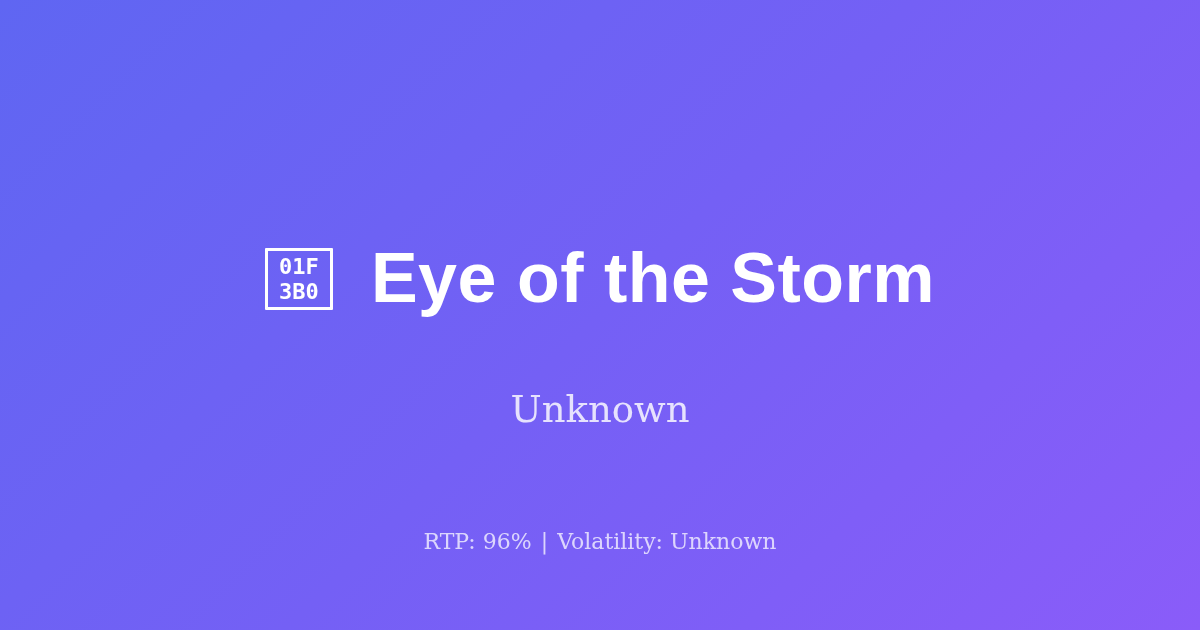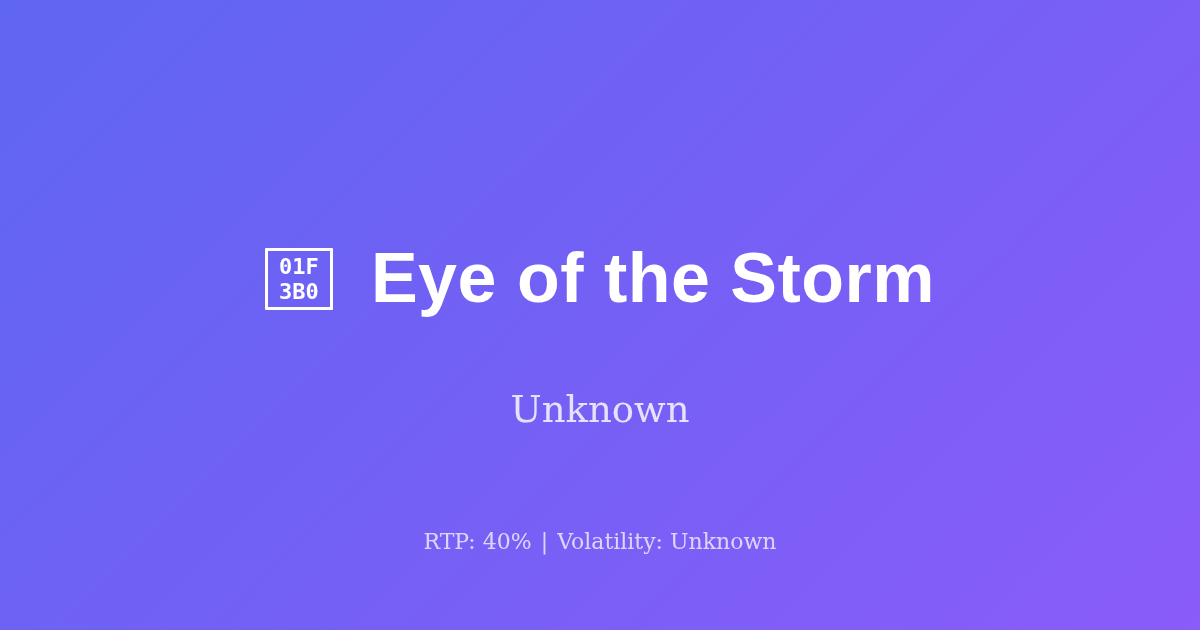--- a/index.html
+++ b/index.html
@@ -114,19 +114,19 @@
       <span>01F</span>
       <span>3B0</span>
     </div>
     <h1 class="game-title">Eye of the Storm</h1>
   </div>
 
   <div class="provider">Unknown</div>
 
   <div class="stats">
     <span>RTP:</span>
-    <span>40%</span>
+    <span>96%</span>
     <span class="sep">|</span>
     <span>Volatility:</span>
     <span>Unknown</span>
   </div>
 
 </div>
 
 </body></html>

